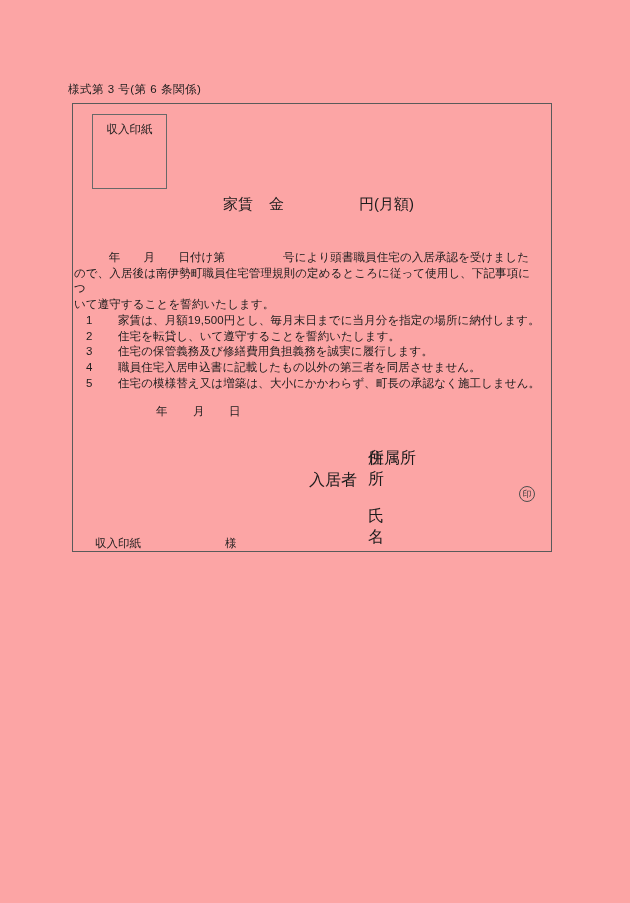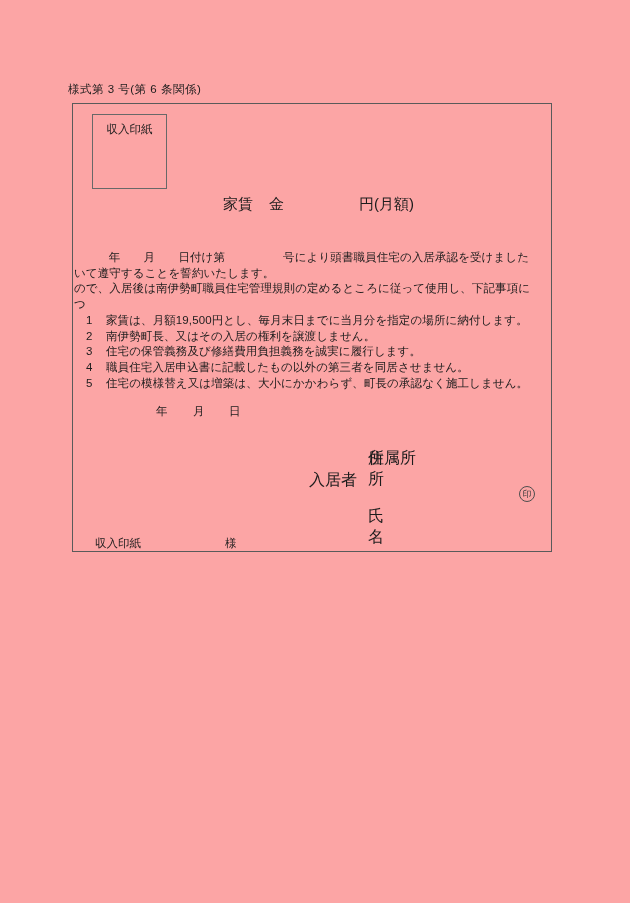--- a/index.html
+++ b/index.html
@@ -42,21 +42,21 @@
     font-size:11.5px; line-height:15.6px;
     letter-spacing:0.1px;
   }
   .terms {
     position:absolute; left:7px; top:209px; width:468px;
     font-size:11.5px; line-height:15.7px;
     letter-spacing:0.1px;
   }
   .term { display:flex; }
   .term-num { width:20px; margin-left:6px; flex:0 0 auto; }
-  .term-text { flex:1; }
+  .term-text { flex:1;margin-left:12px; }
   .date-line span { position:absolute; top:300px; font-size:11.5px; }
   .date-year  { left:83px; }
   .date-month { left:120px; }
   .date-day   { left:156px; }
   .sig-line { position:absolute; font-size:16px; }
   .sig-address     { left:295px; top:344px; }
   .sig-tenant      { left:236px; top:366px; }
   .sig-affiliation { left:295px; top:344px; }
   .sig-name        { left:295px; top:402px; }
   .just-3 {
@@ -89,32 +89,32 @@
 
 
     <div class="rent-line">
       <span class="rent-label">家賃</span>
       <span class="rent-prefix">金</span>
       <span class="rent-unit">円(月額)</span>
     </div>
 
     <div class="paragraph">
       <div>　　　年　　月　　日付け第　　　　　号により頭書職員住宅の入居承認を受けました</div>
+      <div>ので、入居後は南伊勢町職員住宅管理規則の定めるところに従って使用し、下記事項につ</div>
       <div>いて遵守することを誓約いたします。</div>
-      <div>ので、入居後は南伊勢町職員住宅管理規則の定めるところに従って使用し、下記事項につ</div>
     </div>
 
     <div class="terms">
       <div class="term">
         <span class="term-num">1</span>
         <span class="term-text">家賃は、月額19,500円とし、毎月末日までに当月分を指定の場所に納付します。</span>
       </div>
       <div class="term">
         <span class="term-num">2</span>
-        <span class="term-text">南伊勢町長、又はその入居の権利を譲渡しません。</span>
+        <span class="term-text">住宅を転貸し、いて遵守することを誓約いたします。</span>
       </div>
       <div class="term">
         <span class="term-num">3</span>
         <span class="term-text">住宅の保管義務及び修繕費用負担義務を誠実に履行します。</span>
       </div>
       <div class="term">
         <span class="term-num">4</span>
         <span class="term-text">職員住宅入居申込書に記載したもの以外の第三者を同居させません。</span>
       </div>
       <div class="term">

